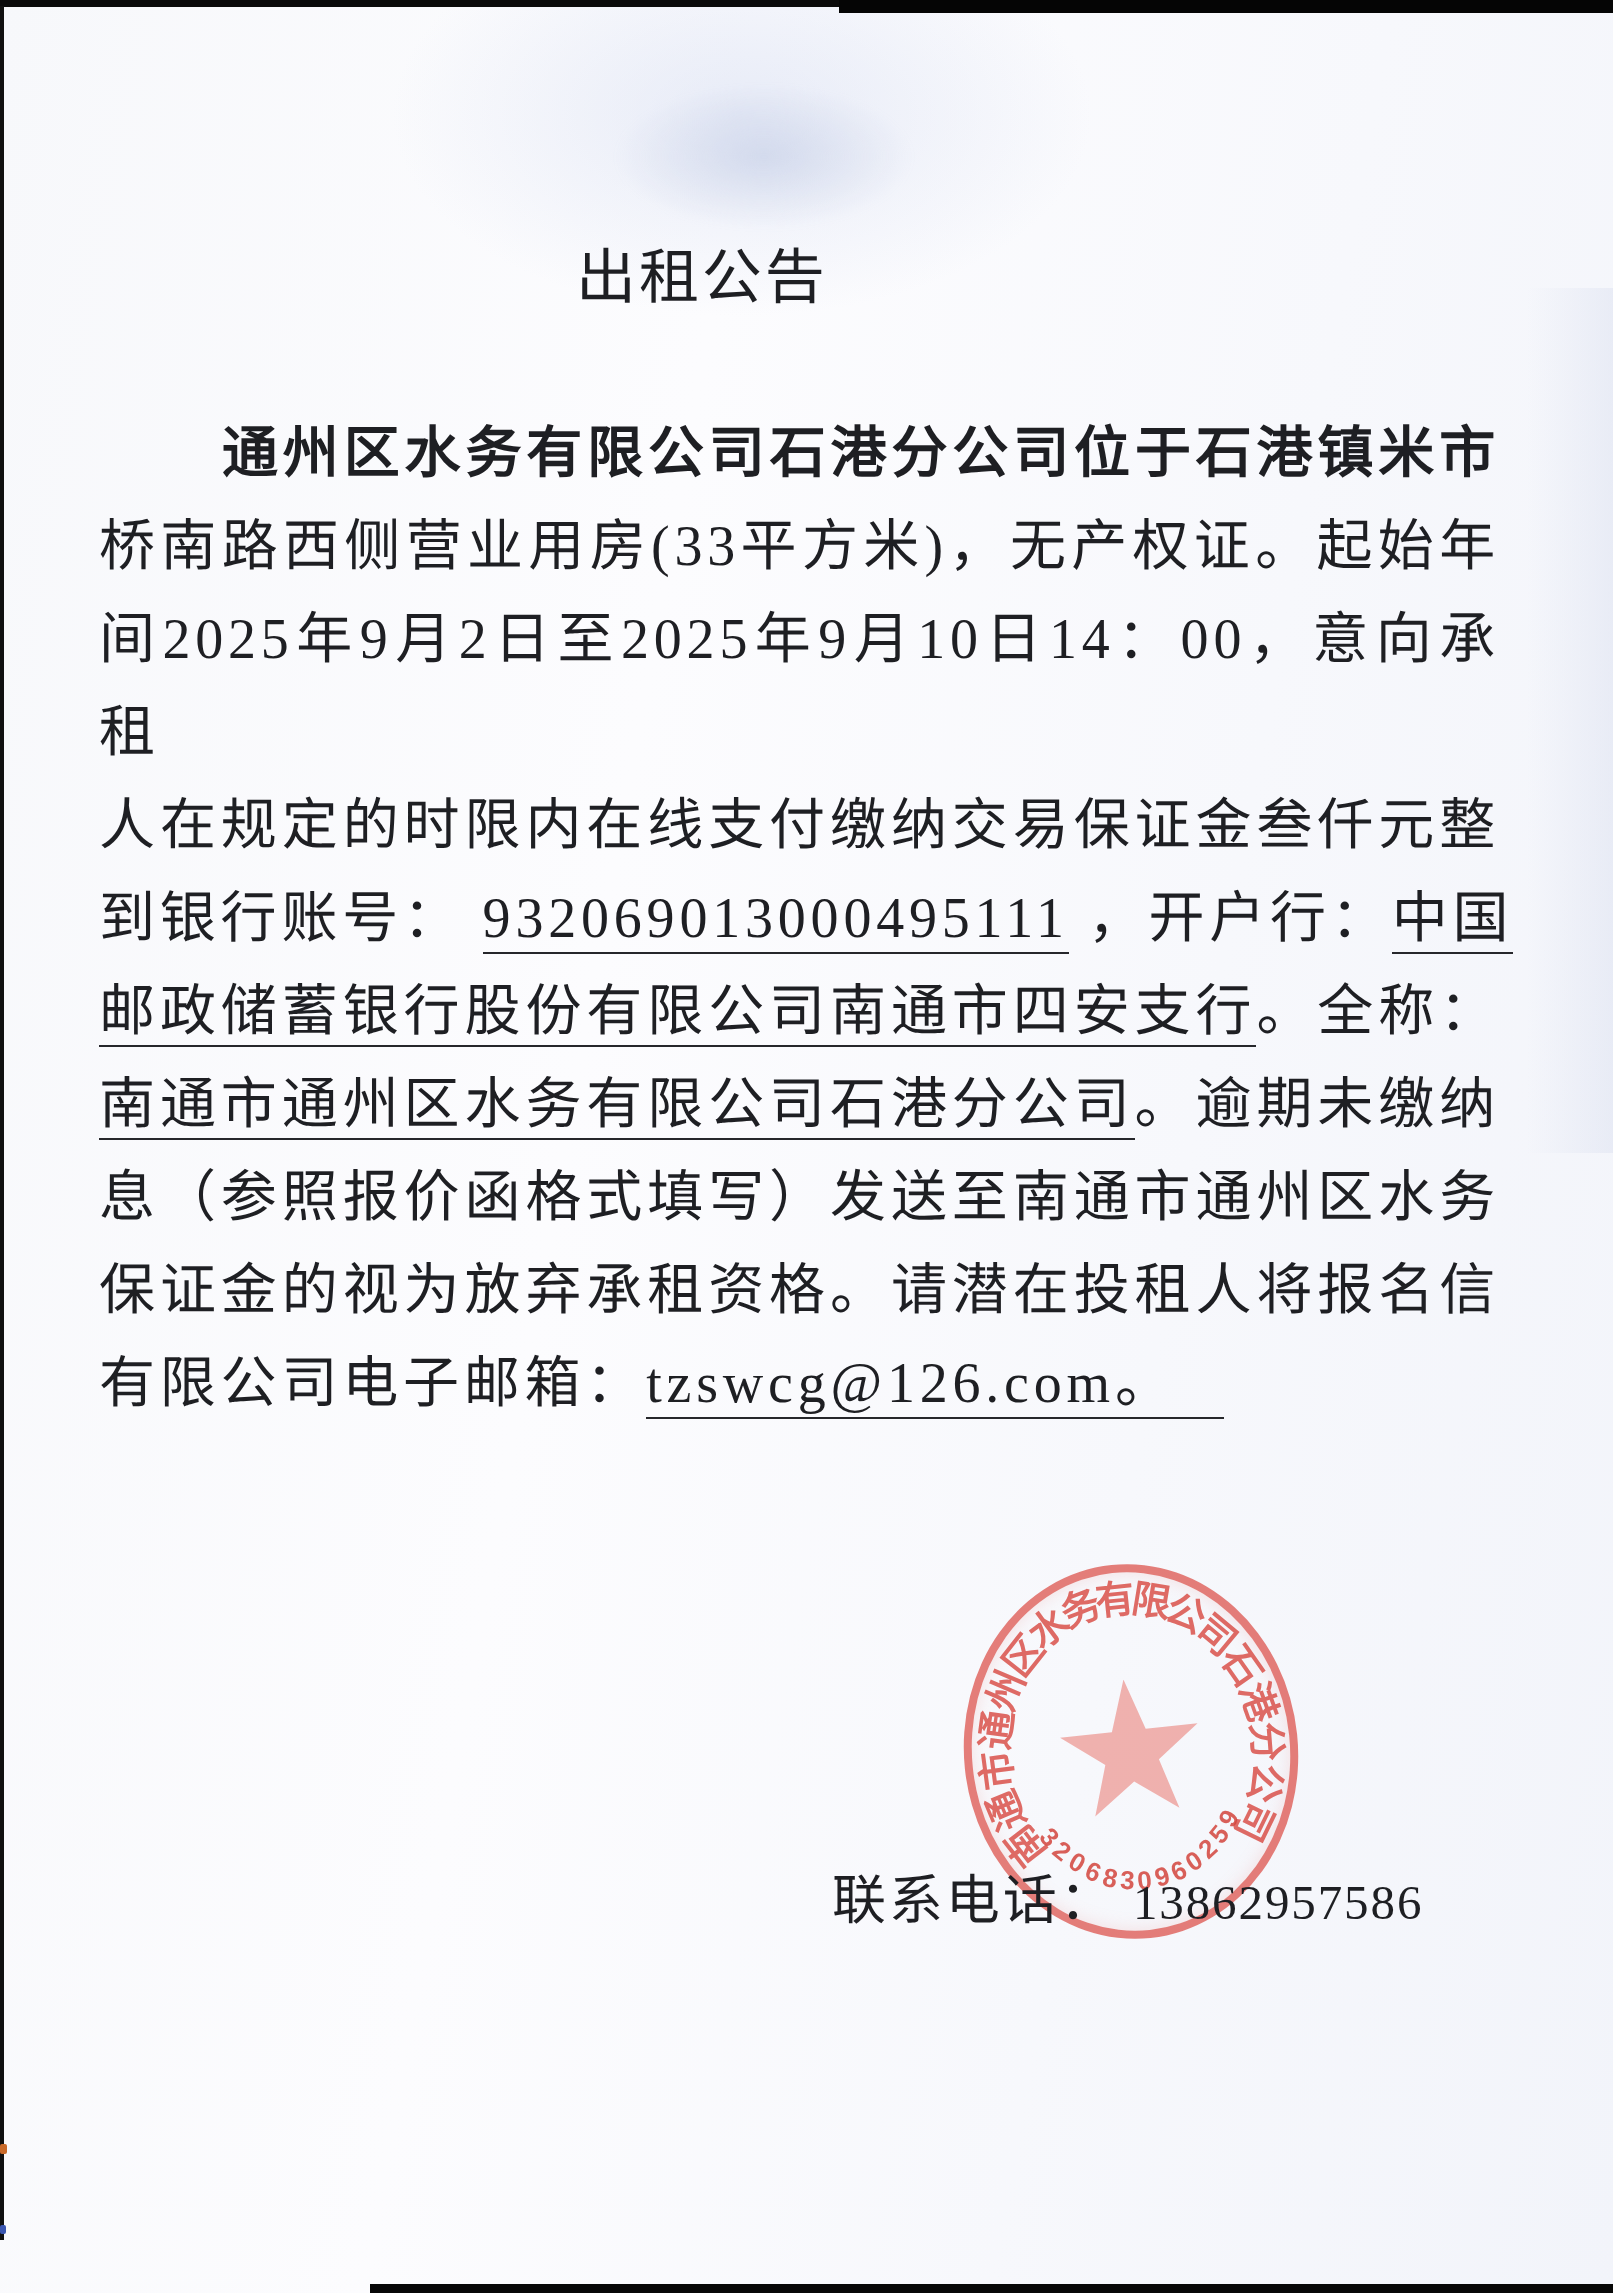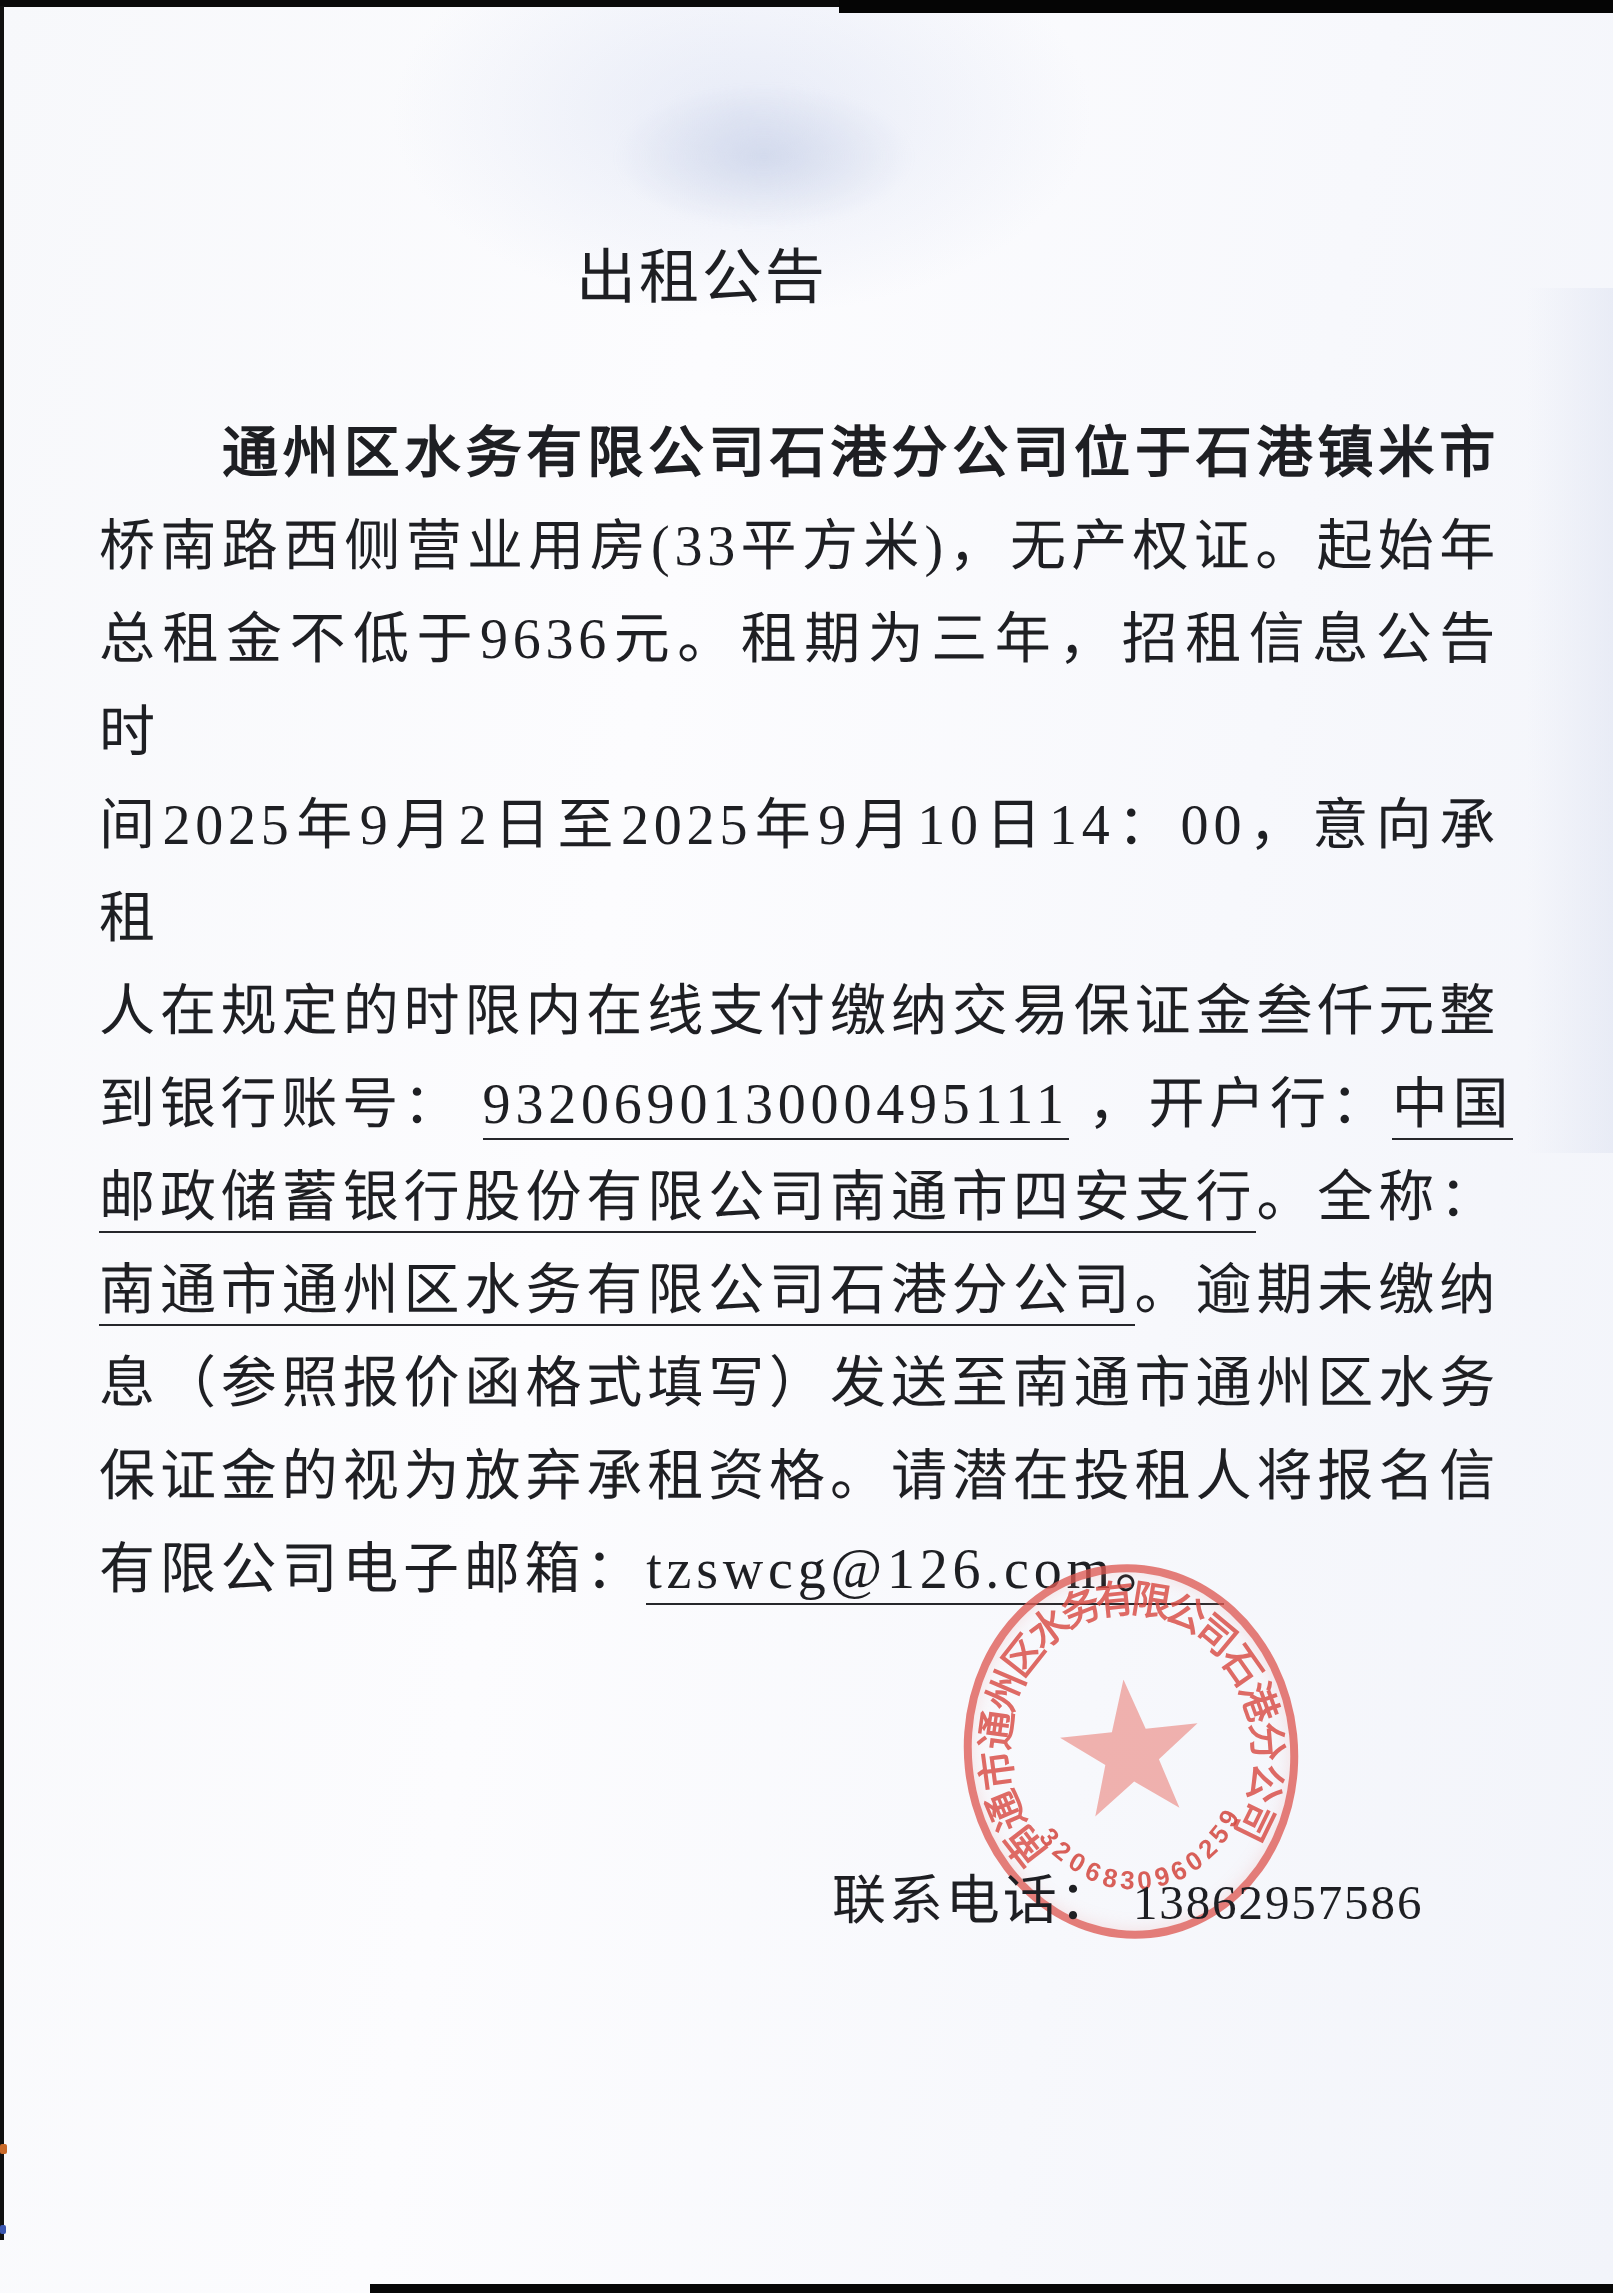--- a/index.html
+++ b/index.html
@@ -91,21 +91,20 @@
   <div class="speck-orange"></div>
   <div class="speck-blue"></div>
   <div class="smudge-title"></div>
   <div class="smudge-right"></div>
 
   <div class="doc-title">出租公告</div>
 
   <div class="body-text" id="body-lines">
       <div class="line j ind"><span>通州区水务有限公司石港分公司位于石港镇米市</span></div>
       <div class="line j"><span>桥南路西侧营业用房(33平方米)，无产权证。起始年</span></div>
-      <div class="line j"><span>总租金不低于9636元。租期为三年，招租信息公告时</span></div>
       <div class="line j"><span>间2025年9月2日至2025年9月10日14：00，意向承租</span></div>
       <div class="line j"><span>人在规定的时限内在线支付缴纳交易保证金叁仟元整</span></div>
       <div class="line"><span>到银行账号：  </span><span class="u">932069013000495111</span><span> ，开户行：</span><span class="u">中国</span></div>
       <div class="line j"><span class="u">邮政储蓄银行股份有限公司南通市四安支行</span><span>。全称：</span></div>
       <div class="line j"><span class="u">南通市通州区水务有限公司石港分公司</span><span>。逾期未缴纳</span></div>
       <div class="line j"><span>息（参照报价函格式填写）发送至南通市通州区水务</span></div>
       <div class="line j"><span>保证金的视为放弃承租资格。请潜在投租人将报名信</span></div>
       <div class="line"><span>有限公司电子邮箱：</span><span class="u ext">tzswcg@126.com。</span></div>
     </div>
 

